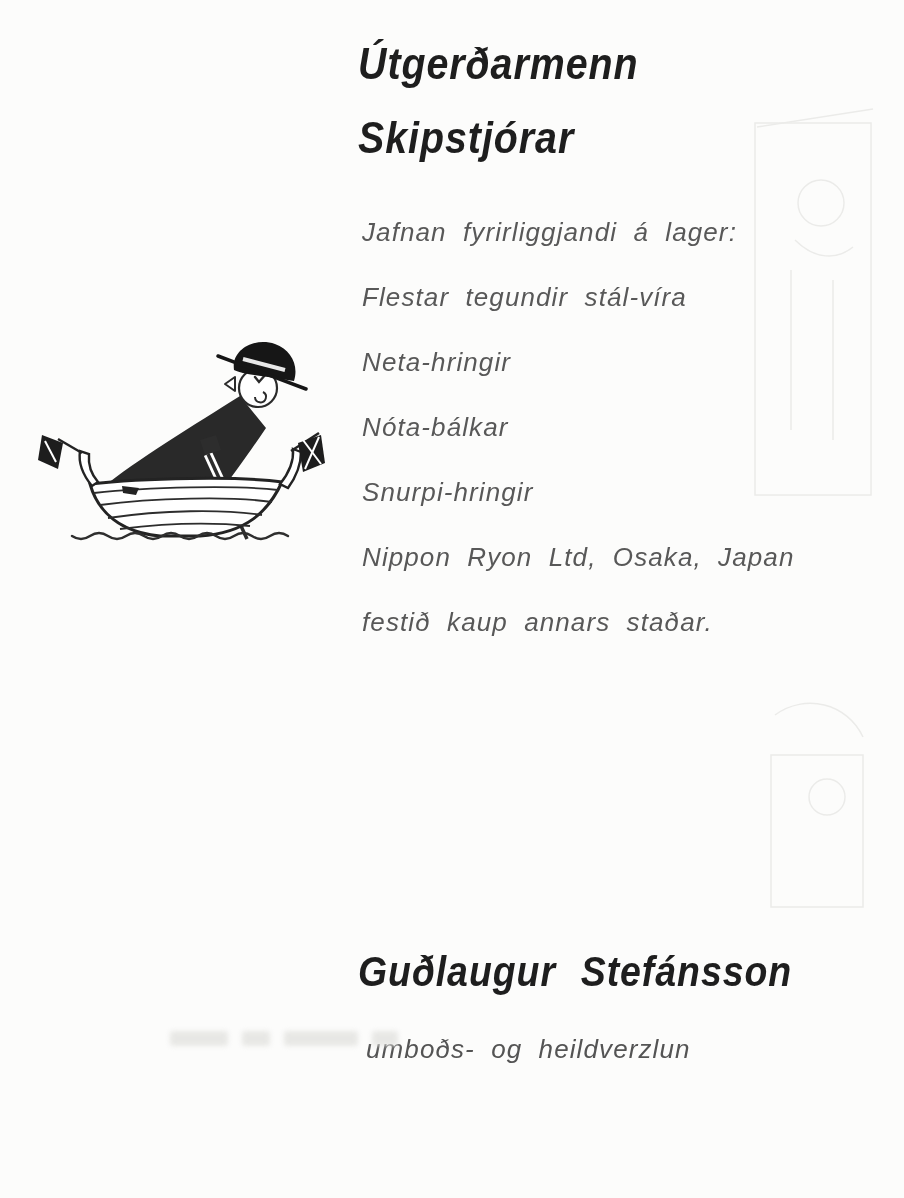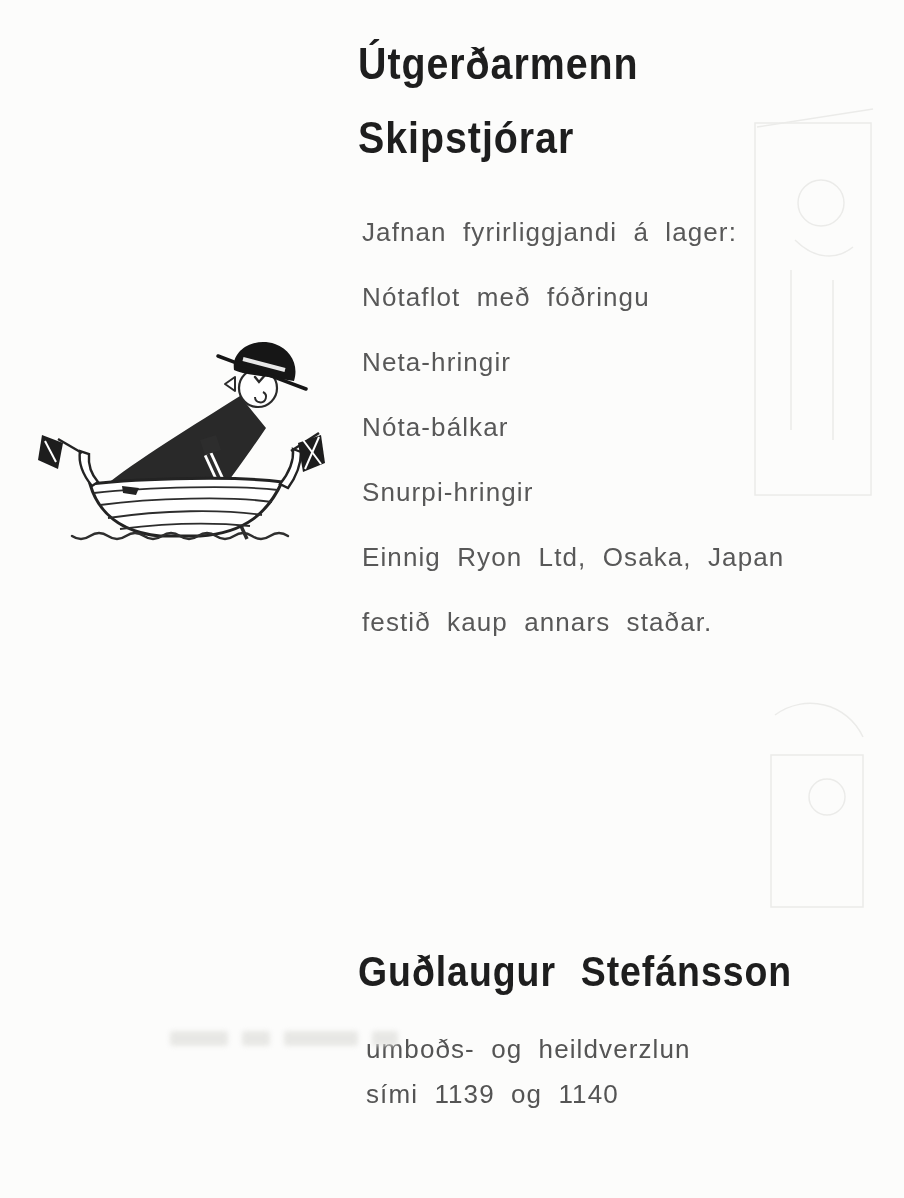--- a/index.html
+++ b/index.html
@@ -6,20 +6,21 @@
   body{
     width:904px;height:1198px;
     background:#e9e9e7;
     font-family:"Liberation Sans", sans-serif;
   }
   .page{
     position:relative;
     width:904px;height:1198px;
     background:#fcfcfb;
     overflow:hidden;
+    font-style:italic;
   }
   
   .display{
     position:absolute;
     left:358px;
     font-weight:700;
     color:#1e1e1e;
     font-size:41px;
     line-height:1;
     letter-spacing:1px;
@@ -135,32 +136,31 @@
     <path d="M287 101 L273 133" stroke="#ffffff" stroke-width="2"></path>
 
     <path d="M40 200 q9 6 18 0 t18 0 t18 0 t18 0 t18 0 t18 0 t18 0 t18 0 t18 0 t18 0 t18 0 t18 0" fill="none" stroke="#2f2f2f" stroke-width="2.4" stroke-linecap="round"></path>
   </svg>
 
   <div id="heading1" class="display">Útgerðarmenn</div>
   <div id="heading2" class="display">Skipstjórar</div>
 
   <div class="ad-list">
     <div class="ad-line">Jafnan fyrirliggjandi á lager:</div>
-    <div class="ad-line">Nótaflot með fóðringu</div>
+    <div class="ad-line">Flestar tegundir stál-víra</div>
     <div class="ad-line">Neta-hringir</div>
     <div class="ad-line">Nóta-bálkar</div>
     <div class="ad-line">Snurpi-hringir</div>
-    <div class="ad-line">Einnig Ryon Ltd, Osaka, Japan</div>
+    <div class="ad-line">Nippon Ryon Ltd, Osaka, Japan</div>
     <div class="ad-line">festið kaup annars staðar.</div>
   </div>
 
   <div id="footer-name" class="display">Guðlaugur Stefánsson</div>
   <div class="footer-lines">
     <div class="footer-line">umboðs- og heildverzlun</div>
-    <div class="footer-line">sími 1139 og 1140</div>
   </div>
 
   <svg class="ghost-right" viewBox="0 0 170 880" xmlns="http://www.w3.org/2000/svg" fill="none" stroke="#d7d7d4" stroke-width="1.5">
     <path d="M22 32 L138 14"></path>
     <rect x="20" y="28" width="116" height="372"></rect>
     <circle cx="86" cy="108" r="23"></circle>
     <path d="M60 145 C80 165 102 165 118 152"></path>
     <path d="M56 175 V 335 M98 185 V 345"></path>
     <path d="M40 620 C70 598 112 608 128 642"></path>
     <path d="M36 660 h92 v152 h-92 Z"></path>

